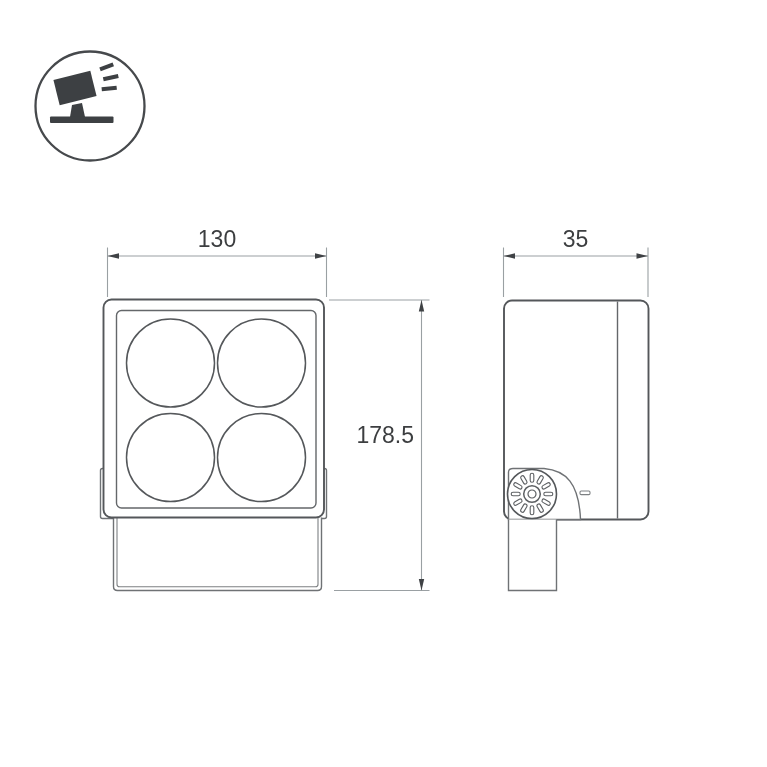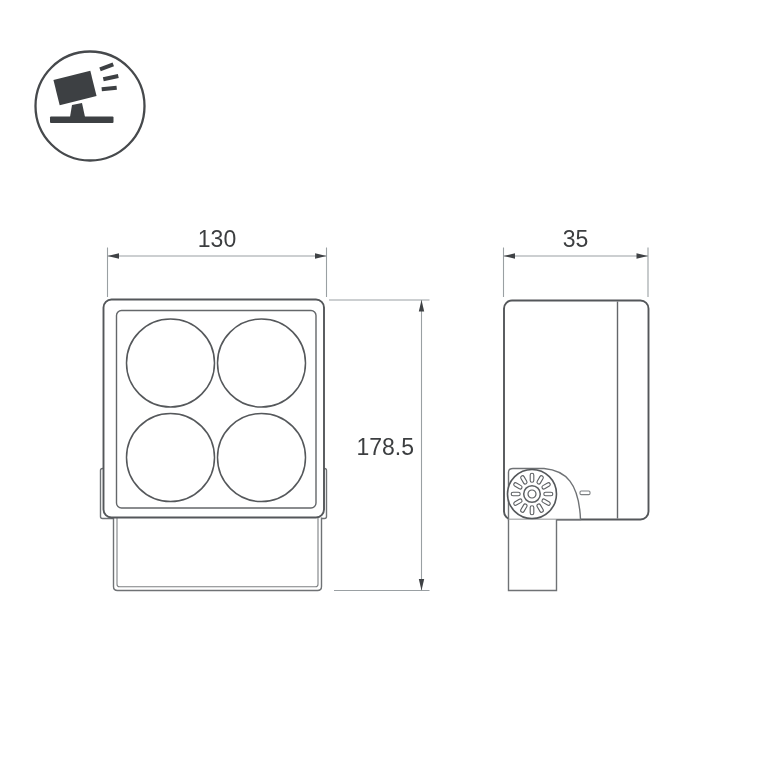--- a/index.html
+++ b/index.html
@@ -111,14 +111,14 @@
       <line x1="421.5" y1="284" x2="421.5" y2="574.5" class="dim"></line>
       <polygon points="421.5,284 418.8,295.5 424.2,295.5" class="arrow"></polygon>
       <polygon points="421.5,574.5 418.8,563 424.2,563" class="arrow"></polygon>
     </g>
   </svg>
 
   <span class="dimlabel" style="left:107px;top:210px;width:220px;">130</span>
 
   <span class="dimlabel" style="left:503px;top:210px;width:145px;">35</span>
 
-  <span class="dimlabel" style="left:329px;top:406px;width:85px;text-align:right;margin-top:12px;">178.5</span>
+  <span class="dimlabel" style="left:329px;top:406px;width:85px;text-align:right;">178.5</span>
 </div>
 
 </body></html>

